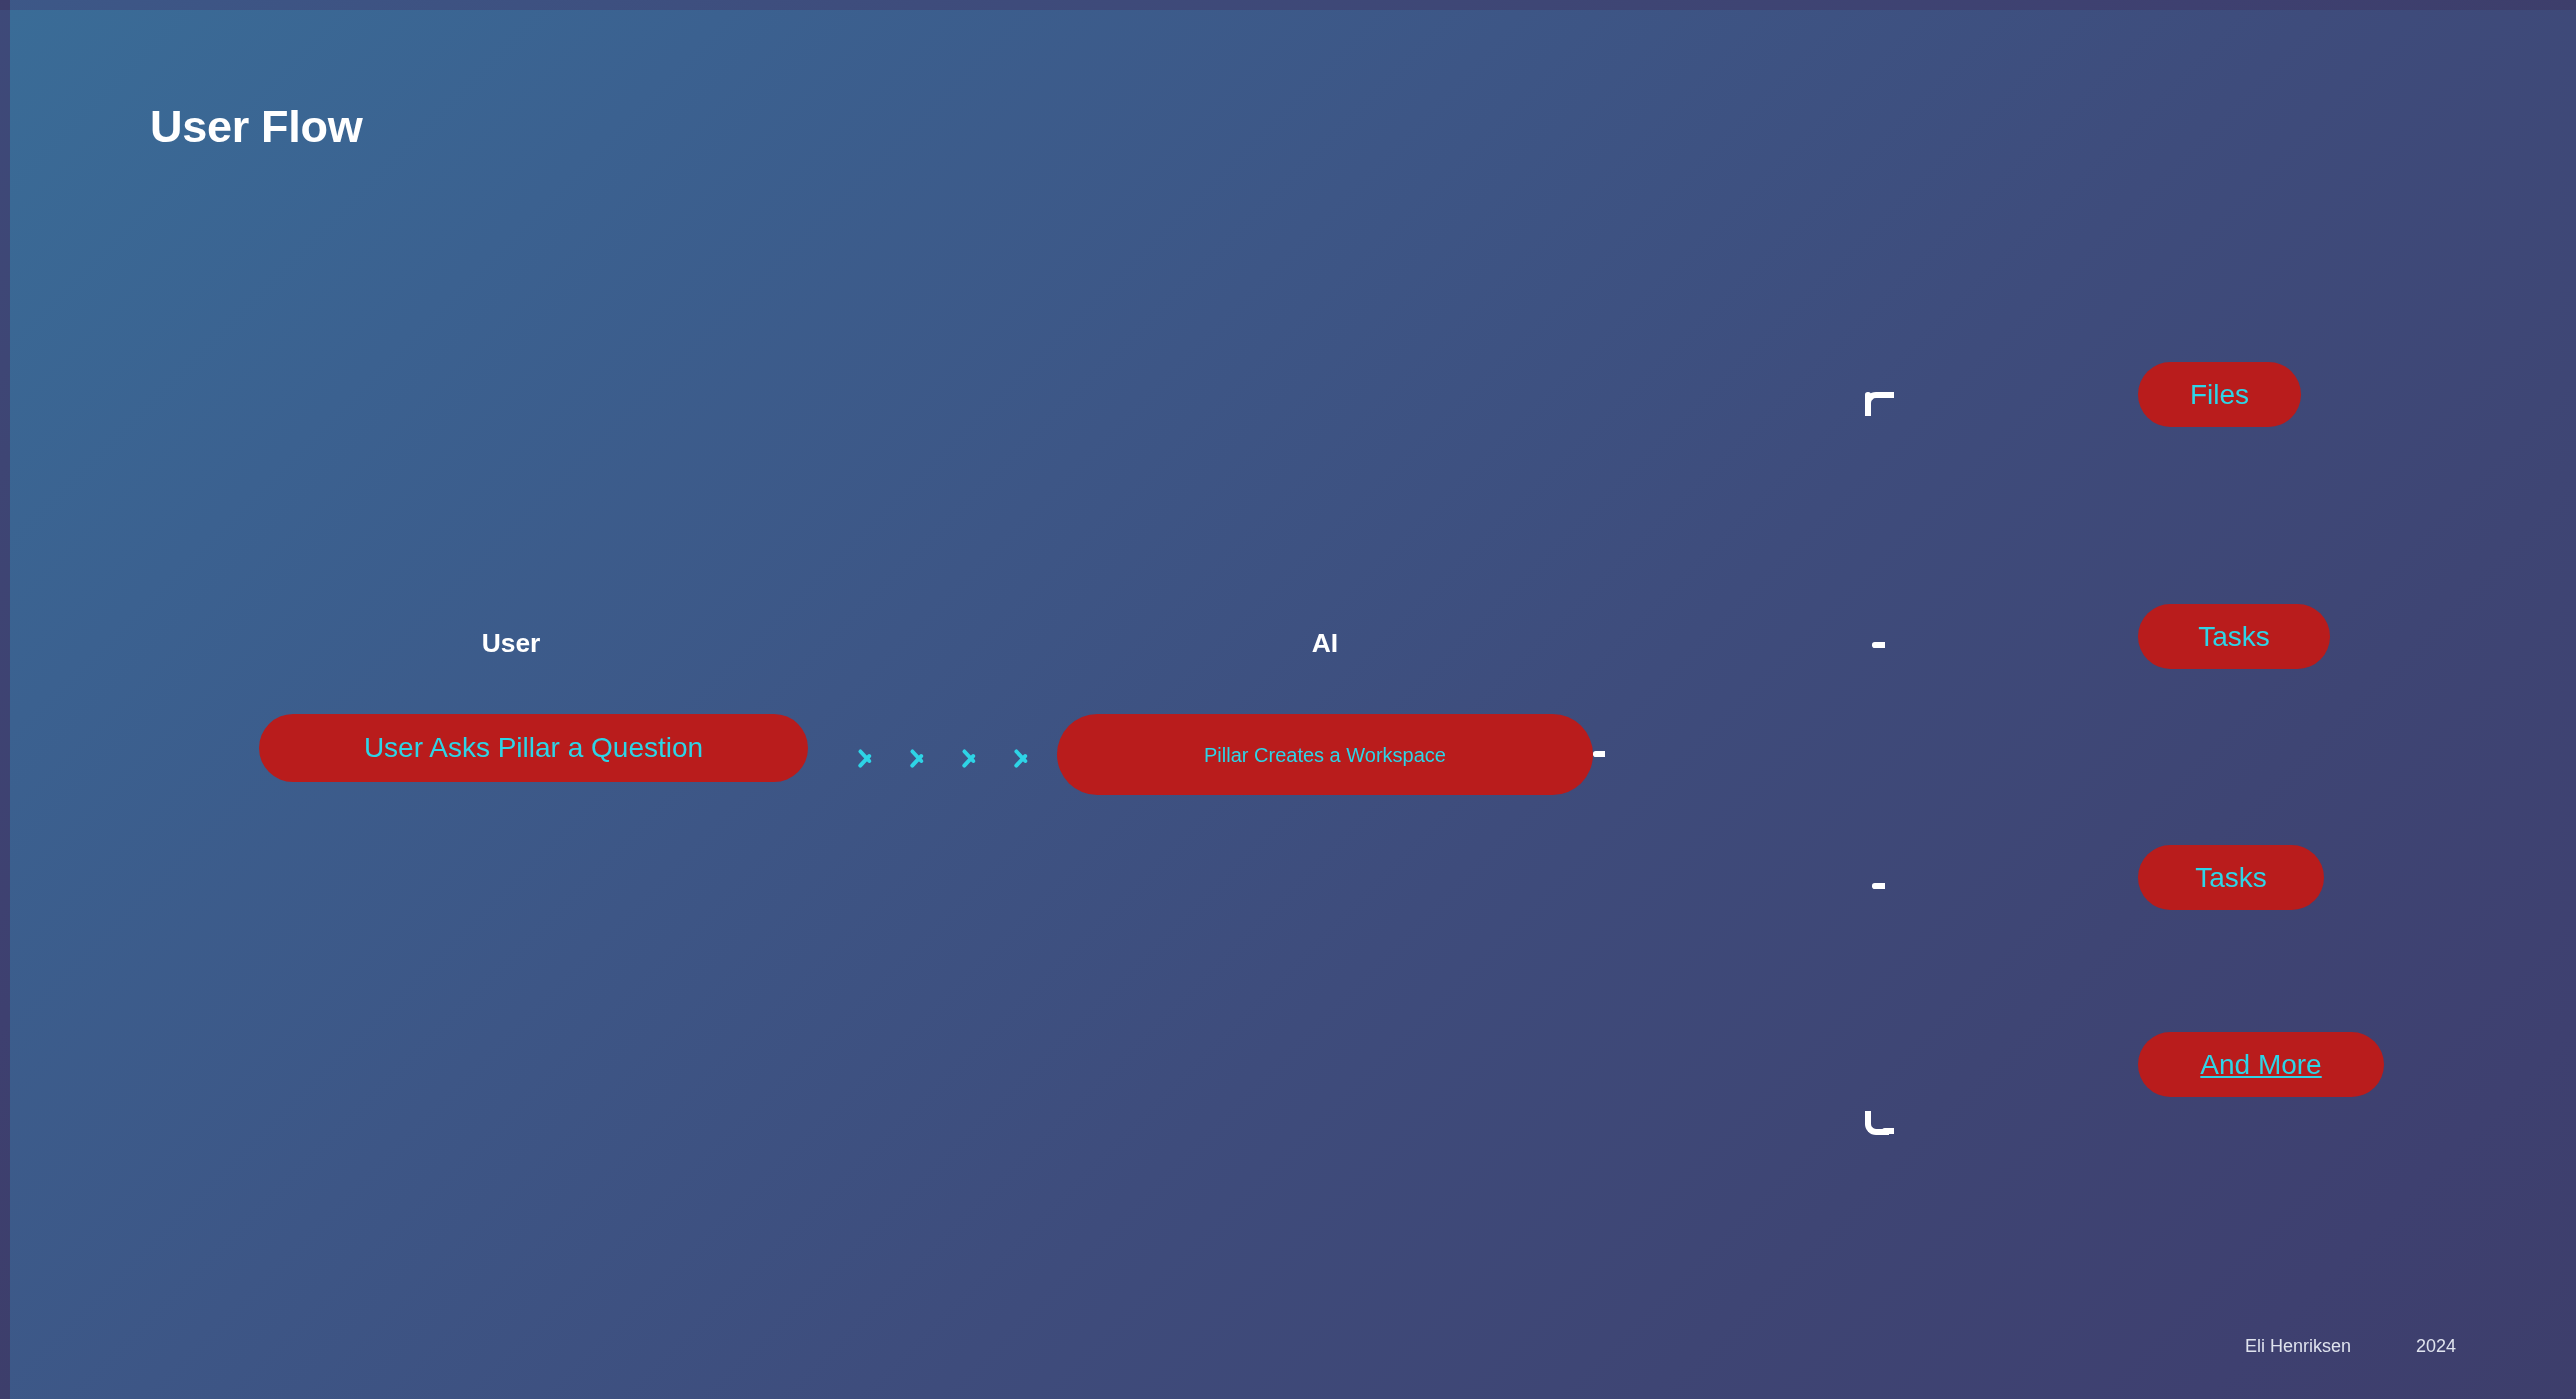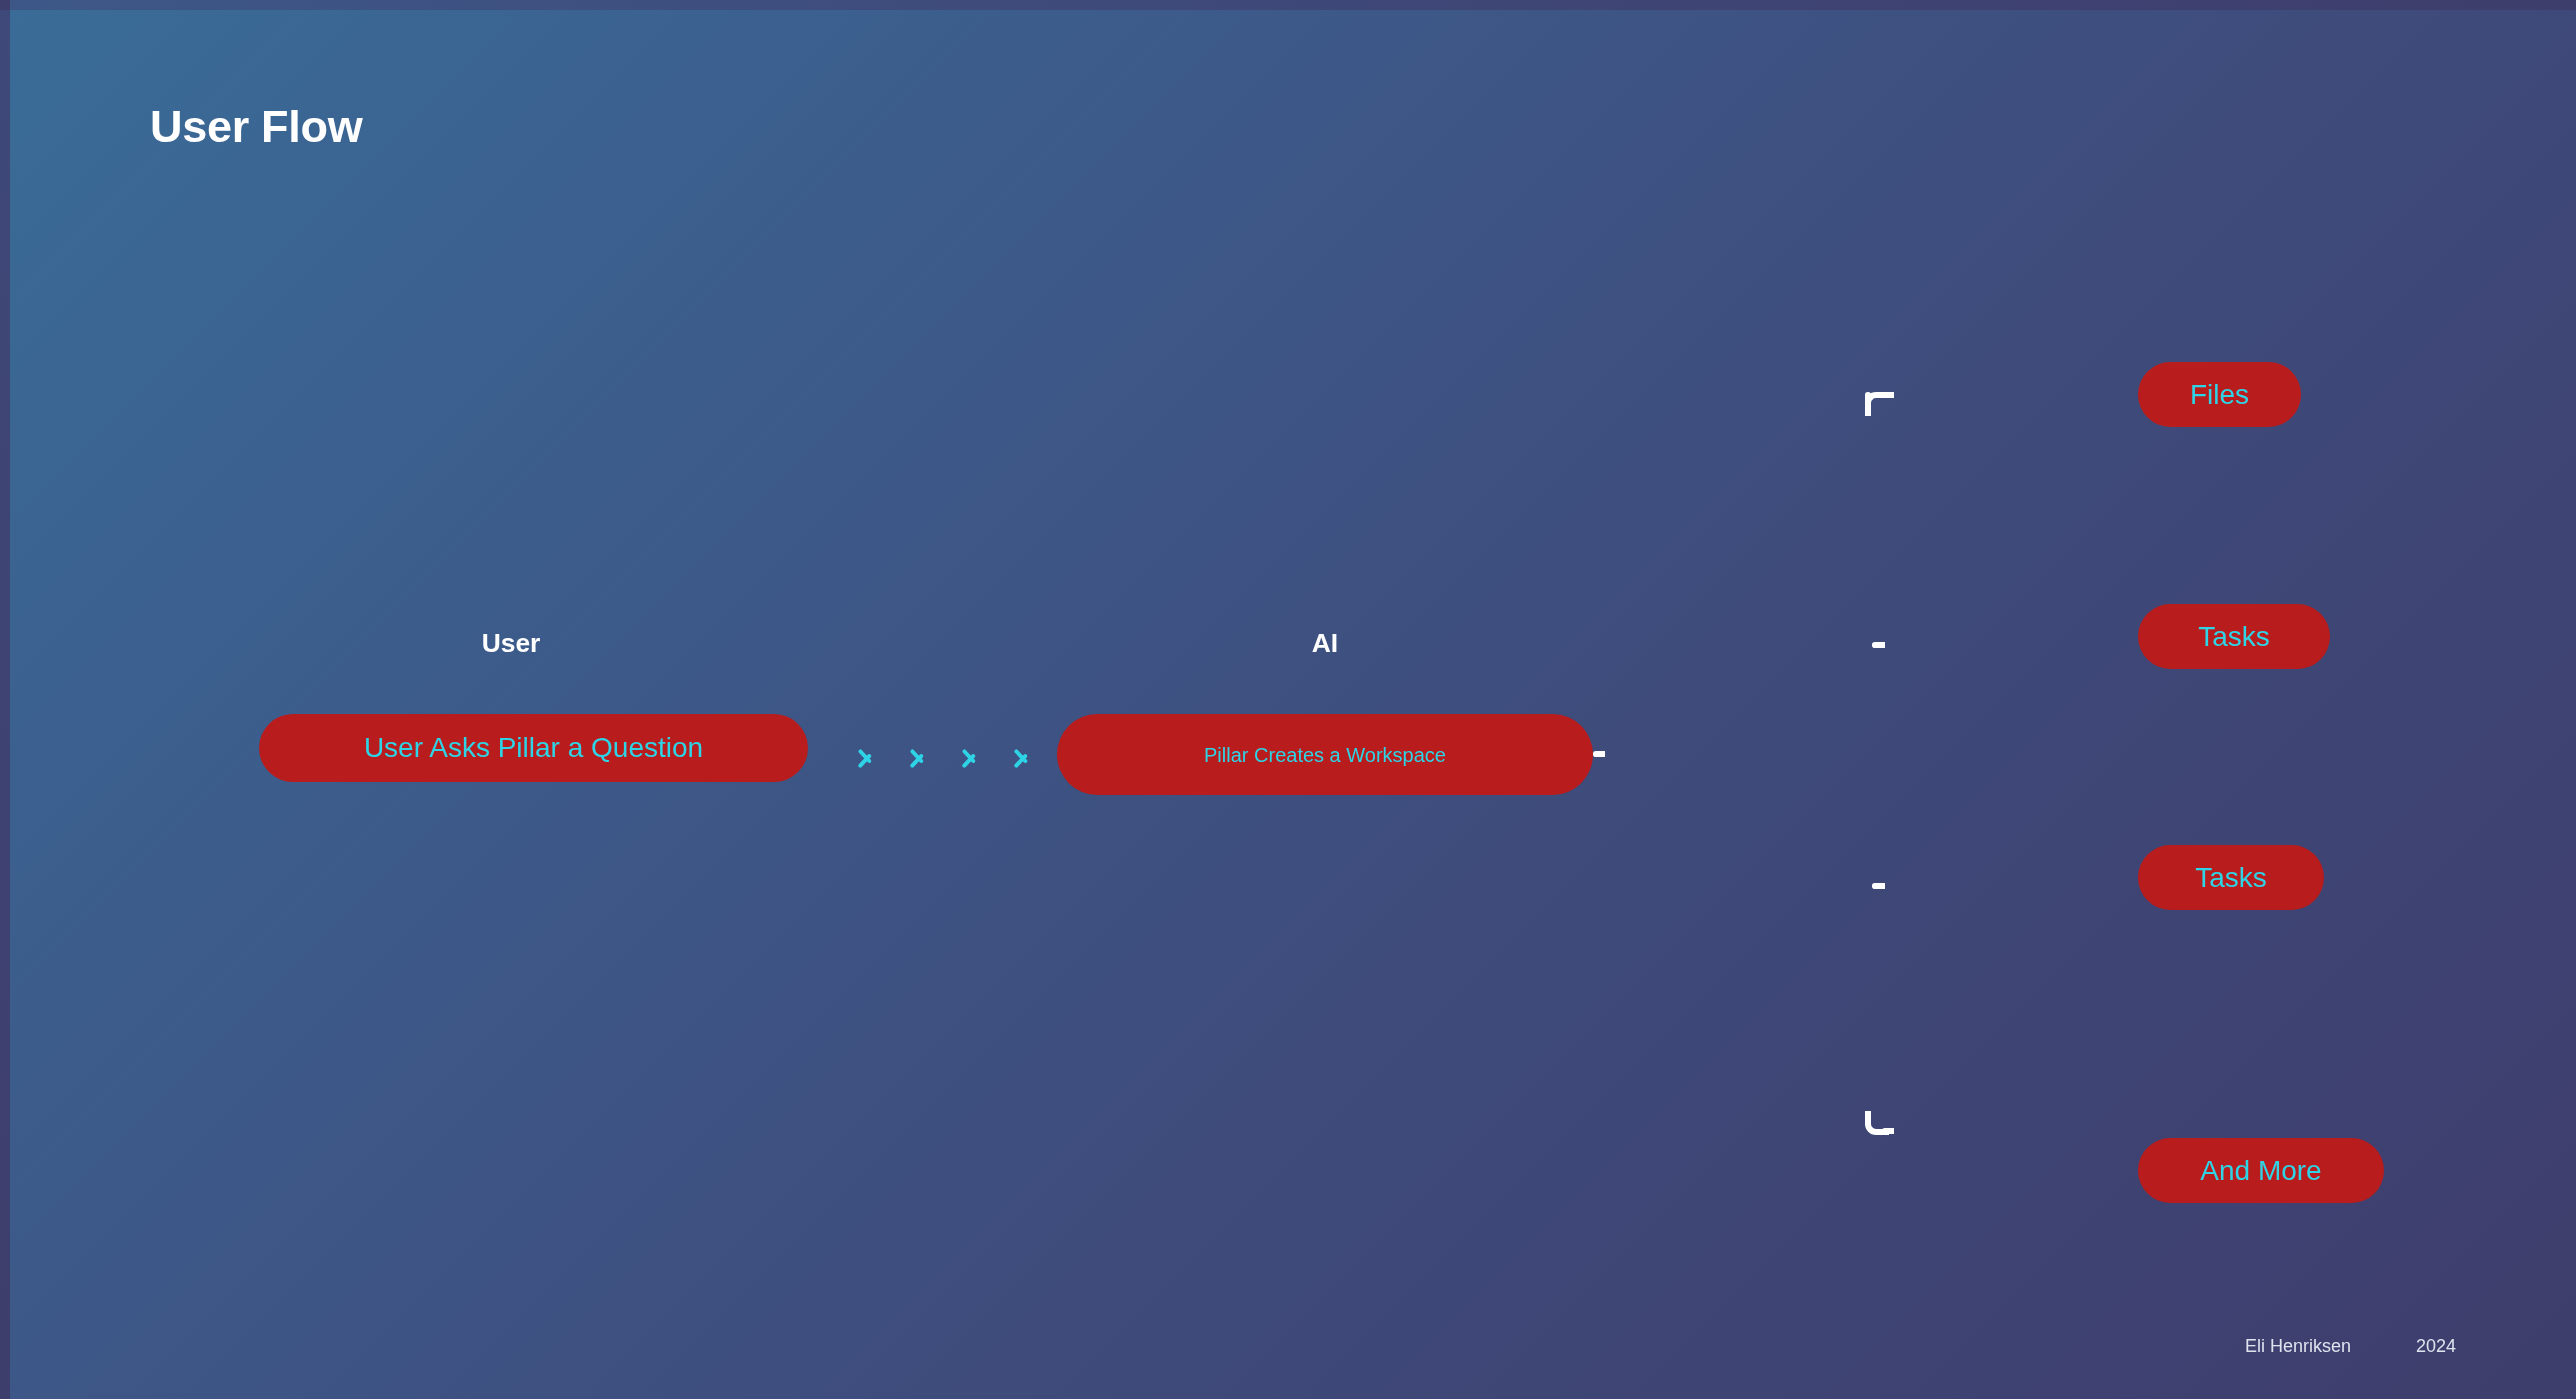--- a/index.html
+++ b/index.html
@@ -156,21 +156,21 @@
   #branch-1 { left: 1842px; top: 612px;  width: 271px; }
   #branch-2 { left: 1842px; top: 853px; width: 264px; }
   #branch-3 { left: 1852px; top: 1098px; width: 257px; }
 
   
   .node-out { height: 65px; font-size: 28px; }
   #node-out-0 { left: 2108px; top: 332px;  width: 163px; }
   #node-out-1 { left: 2108px. }
   #node-out-1 { left: 2108px; top: 574px;  width: 192px; }
   #node-out-2 { left: 2108px; top: 815px; width: 186px; }
-  #node-out-3 { left: 2108px; top: 1108px; width: 246px; }
+  #node-out-3 { left: 2108px; top: 1002px; width: 246px; text-decoration: underline; }
 
   
   .footer {
     position: absolute;
     right: 120px;
     bottom: 42px;
     display: flex;
     gap: 45px;
     align-items: baseline;
     color: #dfe3ee;

